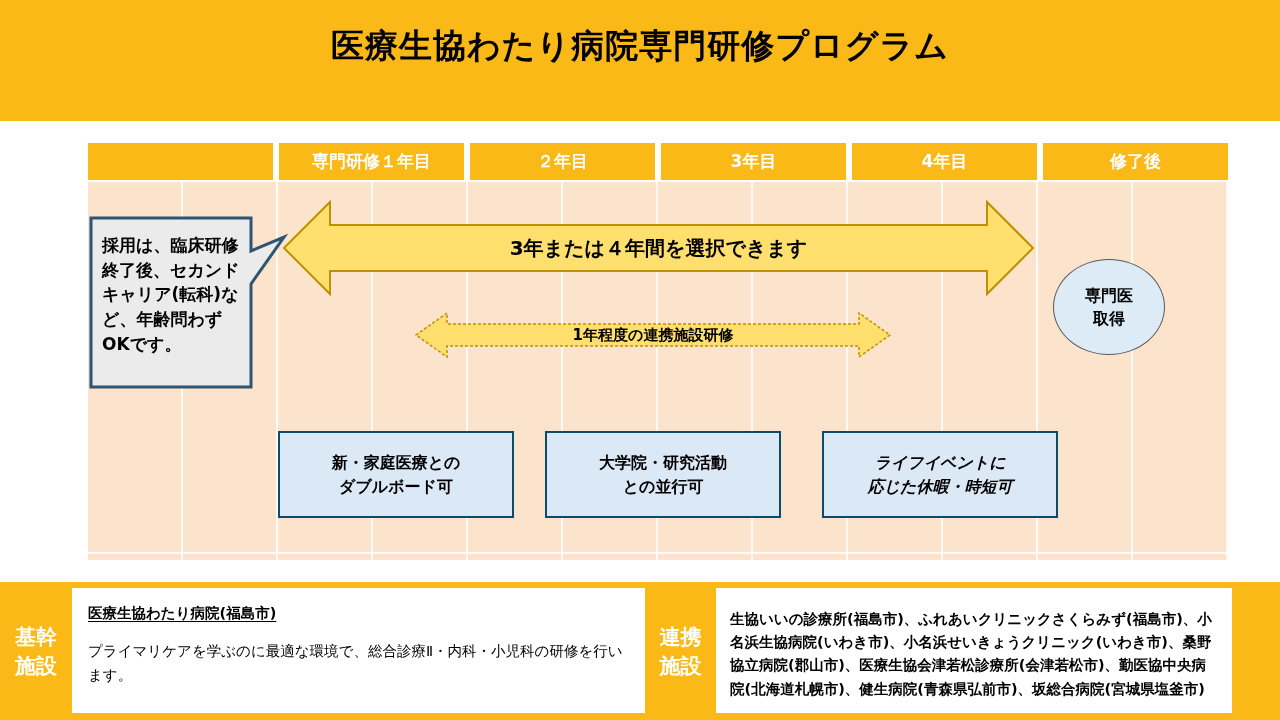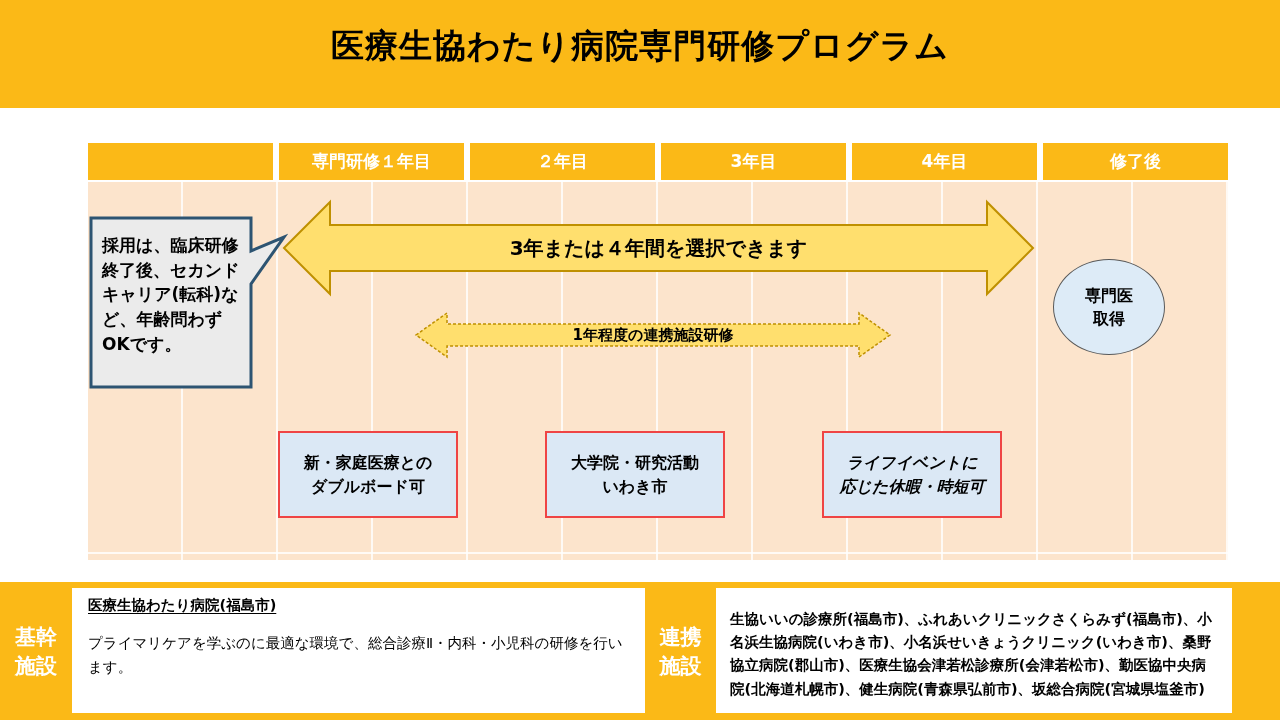--- a/index.html
+++ b/index.html
@@ -5,21 +5,21 @@
   * { margin:0; padding:0; box-sizing:border-box; }
   html,body { background:#ffffff; }
   body { font-family:"DejaVu Sans","Liberation Sans",sans-serif; }
   .slide {
     position:relative; width:1280px; height:720px; background:#ffffff;
     overflow:hidden;
   }
 
   
   .banner {
-    position:absolute; left:0; top:0; width:1280px; height:108px;
+    position:absolute; left:0; top:0; width:1280px; height:121px;
     background:#FBB917;
     display:flex; justify-content:center; align-items:baseline;
     padding-top:24px; color:#000;
   }
   .banner .t-side  { font-size:33px; font-weight:bold; letter-spacing:1px; }
   .banner .t-main  { font-size:51px; font-weight:bold; margin:0 10px; letter-spacing:2px; }
 
   
   .tl-header {
     position:absolute; left:88px; top:143px; width:1140px; height:37px;
@@ -70,22 +70,22 @@
   
   .ellipse {
     position:absolute; left:1053px; top:259px; width:112px; height:96px;
     background:#DDEBF7; border:1.5px solid #595959; border-radius:50%;
     display:flex; flex-direction:column; align-items:center; justify-content:center;
     font-size:16px; font-weight:bold; color:#000; line-height:1.45;text-align:center;
   }
 
   
   .feature-box {
-    position:absolute; top:431px; width:180px; height:87px;
-    background:#DBE8F5; border:2px solid #ef4444;
+    position:absolute; top:431px; width:236px; height:87px;
+    background:#DBE8F5; border:2px solid #0c4a6e;
     display:flex; flex-direction:column; align-items:center; justify-content:center;
     font-size:16px; font-weight:bold; color:#000; line-height:1.5;
   }
   .fb-1 { left:278px; } .fb-2 { left:545px; } .fb-3 { left:822px;font-style:italic; }
 
   
   .footer {
     position:absolute; left:0; top:582px; width:1280px; height:138px;
     background:#FBB917;
   }
@@ -93,21 +93,21 @@
     position:absolute; top:0; height:138px;
     display:flex; flex-direction:column; align-items:center; justify-content:center;
     color:#ffffff; font-family:"DejaVu Serif","Liberation Serif",serif;
     font-size:21px; font-weight:bold; line-height:1.4;
   }
   .label-base    { left:0;    width:72px; }
   .label-partner { left:645px; width:71px; }
   .facility-box {
     position:absolute; top:6px; height:125px; background:#ffffff; color:#000;
   }
-  .box-base    { left:72px;  width:573px; padding:8px 18px 0 16px; }
+  .box-base    { left:72px;  width:573px; padding:16px 18px 0 16px; }
   .box-partner { left:716px; width:516px; padding:20px 14px 0 14px; }
   .base-name {
     font-size:14.5px; font-weight:bold; text-decoration:underline;
     text-underline-offset:3px;
   }
   .base-desc {
     margin-top:17px; font-size:14.5px; line-height:1.65;
   }
   .partner-list { font-size:14.5px; font-weight:600; line-height:1.6; }
 </style>
@@ -157,21 +157,21 @@
     <span>専門医</span>
     <span>取得</span>
   </div>
 
   <div class="feature-box fb-1">
     <span>新・家庭医療との</span>
     <span>ダブルボード可</span>
   </div>
   <div class="feature-box fb-2">
     <span>大学院・研究活動</span>
-    <span>いわき市</span>
+    <span>との並行可</span>
   </div>
   <div class="feature-box fb-3">
     <span>ライフイベントに</span>
     <span>応じた休暇・時短可</span>
   </div>
 
   <div class="footer">
     <div class="facility-label label-base">
       <span>基幹</span>
       <span>施設</span>

